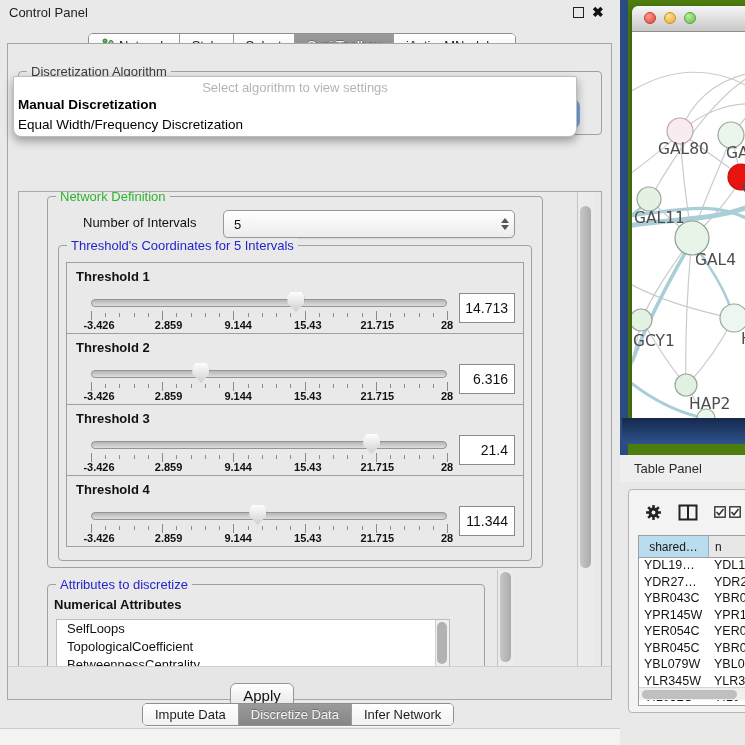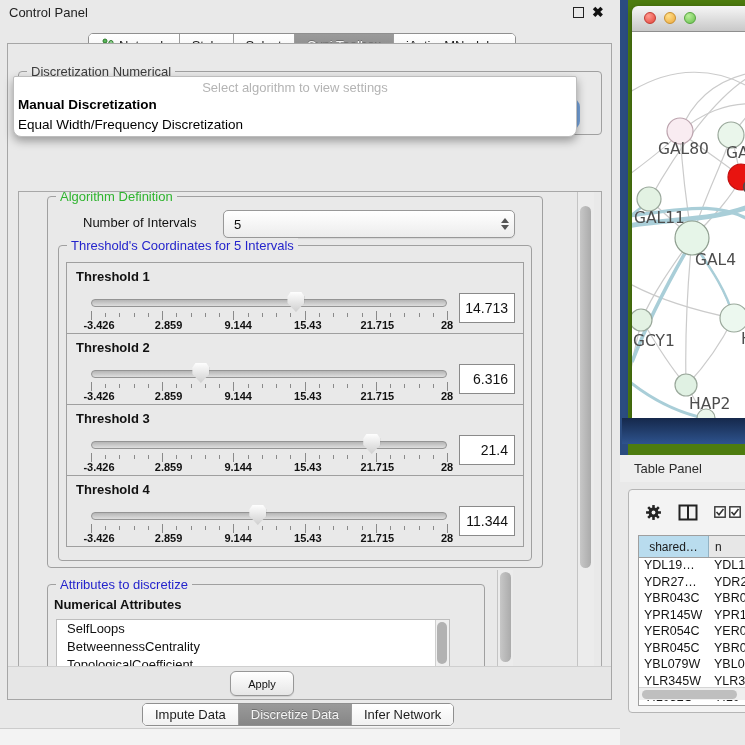--- a/index.html
+++ b/index.html
@@ -51,21 +51,21 @@
   .tlabels{position:absolute;left:8px;right:0;top:24px;height:12px;}
   .tlabel{position:absolute;transform:translateX(-50%);font-size:11px;font-weight:bold;color:#111;white-space:nowrap;}
   .value-box{position:absolute;right:8px;top:30px;width:56px;height:30px;border:1px solid #8a8a8a;background:#fff;font-size:14px;color:#111;display:flex;align-items:center;justify-content:flex-end;padding-right:6px;box-sizing:border-box;}
   
   #attr-list{position:absolute;left:8px;top:34px;width:392px;height:72px;background:#fff;border:1px solid #bdbdbd;overflow:hidden;}
   .attr-item{font-size:13px;color:#111;padding:1px 0 1px 10px;line-height:16px;white-space:nowrap;}
   #attr-list .sb{position:absolute;right:0;top:0;width:13px;height:100%;background:#f0f0f0;border-left:1px solid #cfcfcf;}
   #attr-list .sb .thumb{position:absolute;left:1px;top:2px;width:10px;height:42px;border-radius:5px;background:#b2b2b2;}
   
   #apply-strip{position:absolute;left:0;top:622px;width:100%;height:32px;background:#e6e6e6;border-top:1px solid #cfcfcf;}
-  #apply-btn{position:absolute;left:222px;top:4px;width:62px;height:23px;border:1px solid #979797;border-radius:6px;background:linear-gradient(#ffffff,#e6e6e6);font-size:11px;color:#111;display:flex;align-items:center;justify-content:center;box-shadow:0 1px 1px rgba(0,0,0,.1);}
+  #apply-btn{position:absolute;left:222px;top:16px;width:62px;height:23px;border:1px solid #979797;border-radius:6px;background:linear-gradient(#ffffff,#e6e6e6);font-size:15px;color:#111;display:flex;align-items:center;justify-content:center;box-shadow:0 1px 1px rgba(0,0,0,.1);}
   
   #algo-popup{position:absolute;left:13px;top:76px;width:562px;height:59px;background:#fff;border:1px solid #bdbdbd;border-radius:2px 2px 8px 8px;box-shadow:0 4px 10px rgba(0,0,0,.35);z-index:50;}
   #algo-popup .hint{margin-top:3px;text-align:center;font-size:13px;color:#b4b4b4;}
   #algo-popup .opt{font-size:13.5px;color:#000;padding:1px 4px;line-height:18px;}
   #algo-popup .opt.bold{font-weight:bold;}
   #focus-combo{position:absolute;left:544px;top:101px;width:33px;height:26px;border-radius:6px;background:linear-gradient(#ffffff,#eef4fb);box-shadow:0 0 0 3px rgba(96,150,216,.85);z-index:40;display:flex;align-items:center;justify-content:center;}
   
   #right-pane{position:absolute;left:620px;top:0;width:125px;height:745px;background:#4d7c0f;overflow:hidden;}
   #desk-edge{position:absolute;left:0;top:0;width:8px;height:455px;background:#2b4c80;}
   #net-window{position:absolute;left:12px;top:6px;width:120px;height:412px;border-radius:6px 6px 0 0;overflow:hidden;box-shadow:0 2px 6px rgba(0,0,0,.4);}
@@ -132,28 +132,28 @@
           <span>Cyni Toolbox</span>
         </div>
         <div class="seg">
           <span>jActiveMNodules</span>
         </div>
       </div>
 
     <div id="content-panel">
 
       <div class="group" style="left:10px;top:27px;width:582px;height:62px;">
-        <span class="gtitle gray">Discretization Numerical</span>
+        <span class="gtitle gray">Discretization Algorithm</span>
       </div>
 
 
       <div id="scrollpane">
 
         <div class="group" style="left:28px;top:4px;width:494px;height:370px;">
-          <span class="gtitle green">Algorithm Definition</span>
+          <span class="gtitle green">Network Definition</span>
           <span style="position:absolute;left:35px;top:18px;font-size:13px;font-weight:normal;color:#111;">Number of Intervals</span>
           <div class="combo" style="left:175px;top:13px;width:290px;height:26px;">
             <span class="val">5</span>
             <span class="spin">
                 <i class="up"></i>
                 <i class="dn"></i>
               </span>
           </div>
 
           <div class="group" style="left:10px;top:48px;width:472px;height:314px;">
@@ -338,22 +338,22 @@
               </div>
           </div>
         </div>
 
         <div class="group" style="left:28px;top:392px;width:436px;height:112px;">
           <span class="gtitle blue">Attributes to discretize</span>
           <span style="position:absolute;left:6px;top:12px;font-size:13px;font-weight:bold;color:#111;">Numerical Attributes</span>
           <div id="attr-list">
             <div id="attr-items">
                 <div class="attr-item">SelfLoops</div>
+                <div class="attr-item">TopologicalCoefficient</div>
                 <div class="attr-item">BetweennessCentrality</div>
-                <div class="attr-item">TopologicalCoefficient</div>
               </div>
             <div class="sb">
                 <div class="thumb"></div>
               </div>
           </div>
         </div>
 
         <div class="vscroll" style="left:478px;top:378px;width:15px;height:96px;">
           <div class="thumb" style="top:2px;height:90px;"></div>
         </div>

